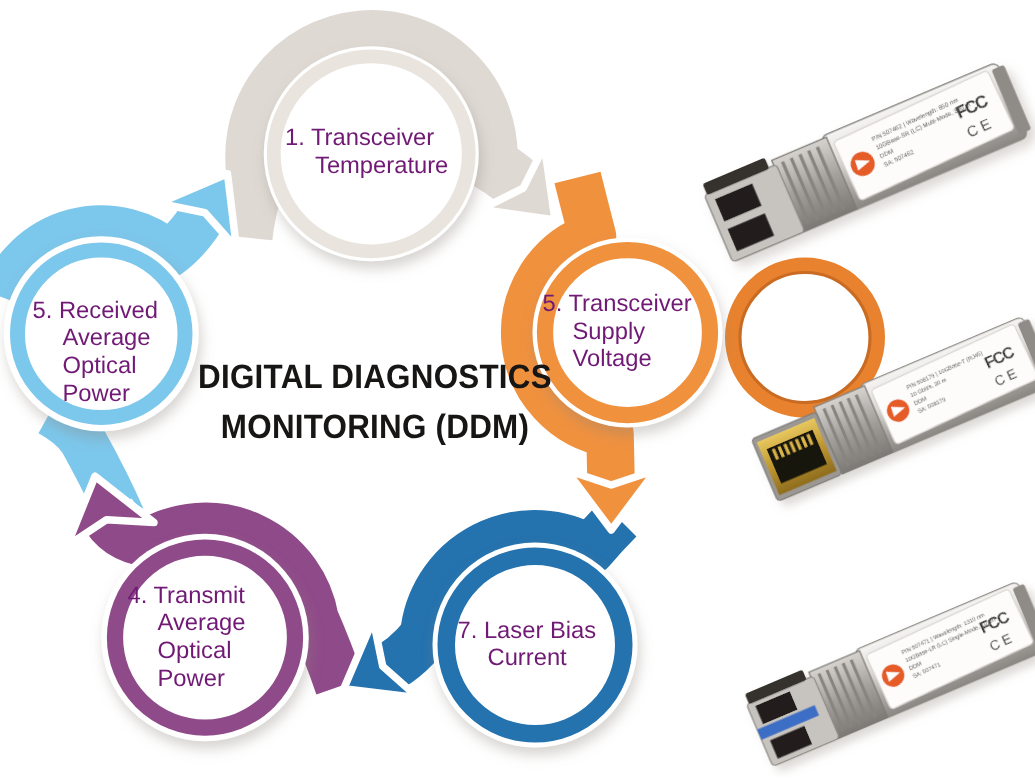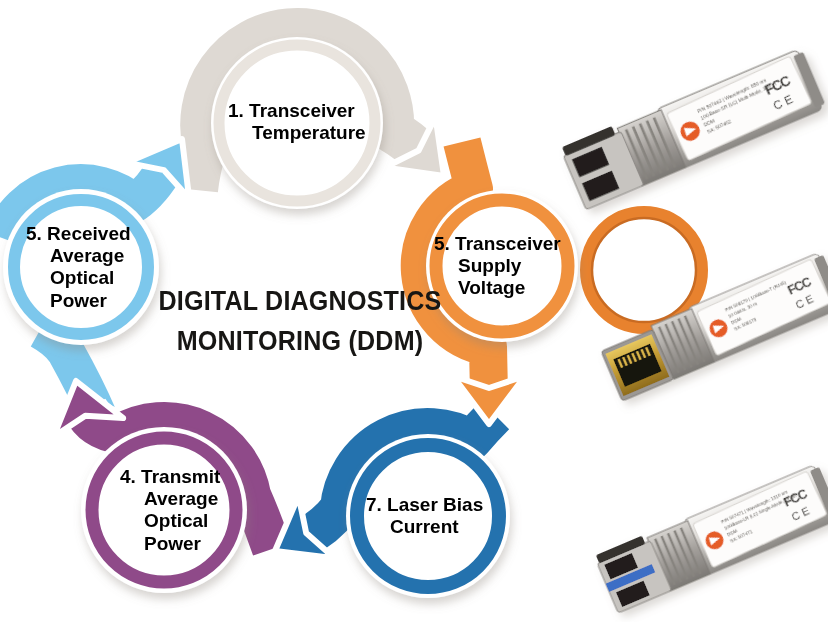--- a/index.html
+++ b/index.html
@@ -1,20 +1,20 @@
 <!DOCTYPE html>
 <html><head>
 <meta charset="utf-8">
 <style>
   html,body{margin:0;padding:0;background:#fff;}
   .canvas{position:relative;width:828px;height:622px;background:#ffffff;overflow:hidden;
           font-family:"Liberation Sans",sans-serif;}
   .layer{position:absolute;left:0;top:0;}
-  .step-label{position:absolute;white-space:pre-line;font-size:19px;font-weight:700;
-              color:#000000;line-height:1.17;padding-left:24px;text-indent:-24px;
+  .step-label{position:absolute;white-space:pre-line;font-size:19px;font-weight:400;
+              color:#701a75;line-height:1.17;padding-left:24px;text-indent:-24px;
               pointer-events:none;}
   .center-title{position:absolute;left:140px;top:282px;width:320px;text-align:center;
                 font-size:27px;font-weight:700;color:#171614;line-height:1.48;
                 white-space:pre-line;letter-spacing:.2px;transform:scaleX(.93);
                 transform-origin:center;pointer-events:none;}
 </style>
 </head>
 <body>
 
 <div class="canvas">
@@ -174,24 +174,24 @@
   </g>
 </svg>
 
 <div class="step-label" style="left:228px;top:100px;width:170px">1. Transceiver
 Temperature</div>
 <div class="step-label" style="left:434px;top:233px;width:150px">5. Transceiver
 Supply
 Voltage</div>
 <div class="step-label" style="left:366px;top:494px;width:160px">7. Laser Bias
 Current</div>
-<div class="step-label" style="left:120px;top:466px;width:150px">4. Transmit
+<div class="step-label" style="left:102px;top:466px;width:150px">4. Transmit
 Average
 Optical
 Power</div>
-<div class="step-label" style="left:26px;top:223px;width:140px">5. Received
+<div class="step-label" style="left:26px;top:238px;width:140px">5. Received
 Average
 Optical
 Power</div>
 <div class="center-title">DIGITAL DIAGNOSTICS
 MONITORING (DDM)</div>
 
 </div>
 
 </body></html>

